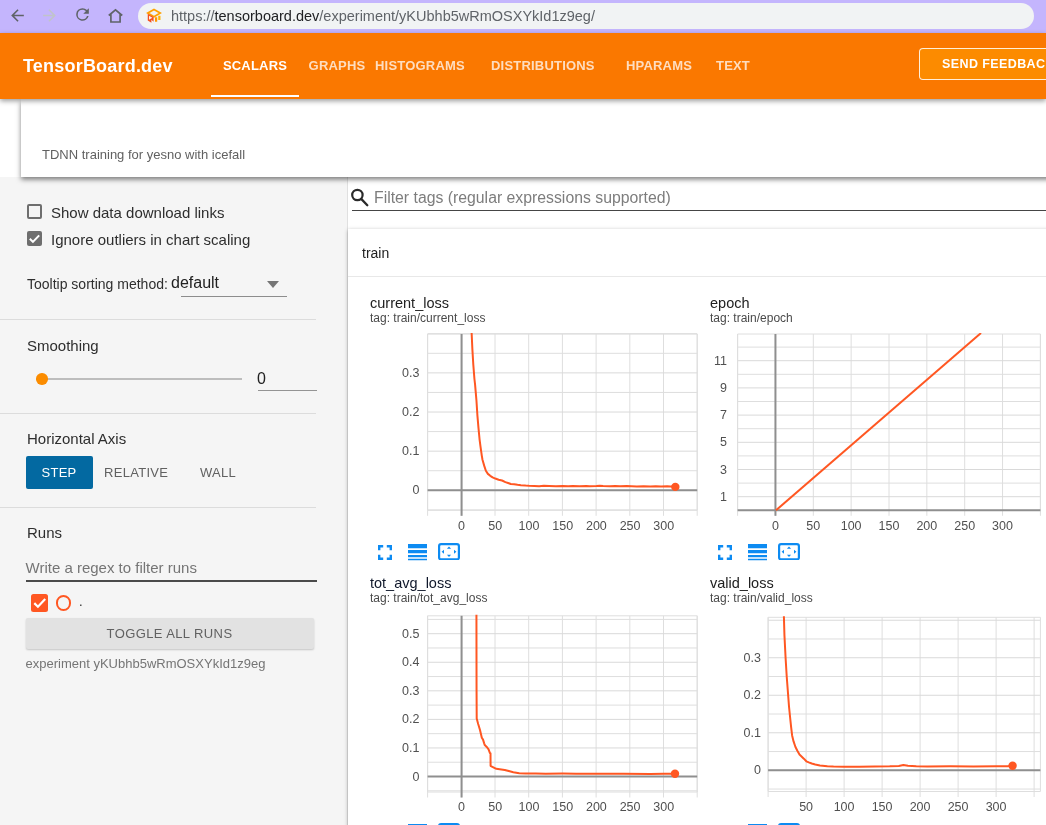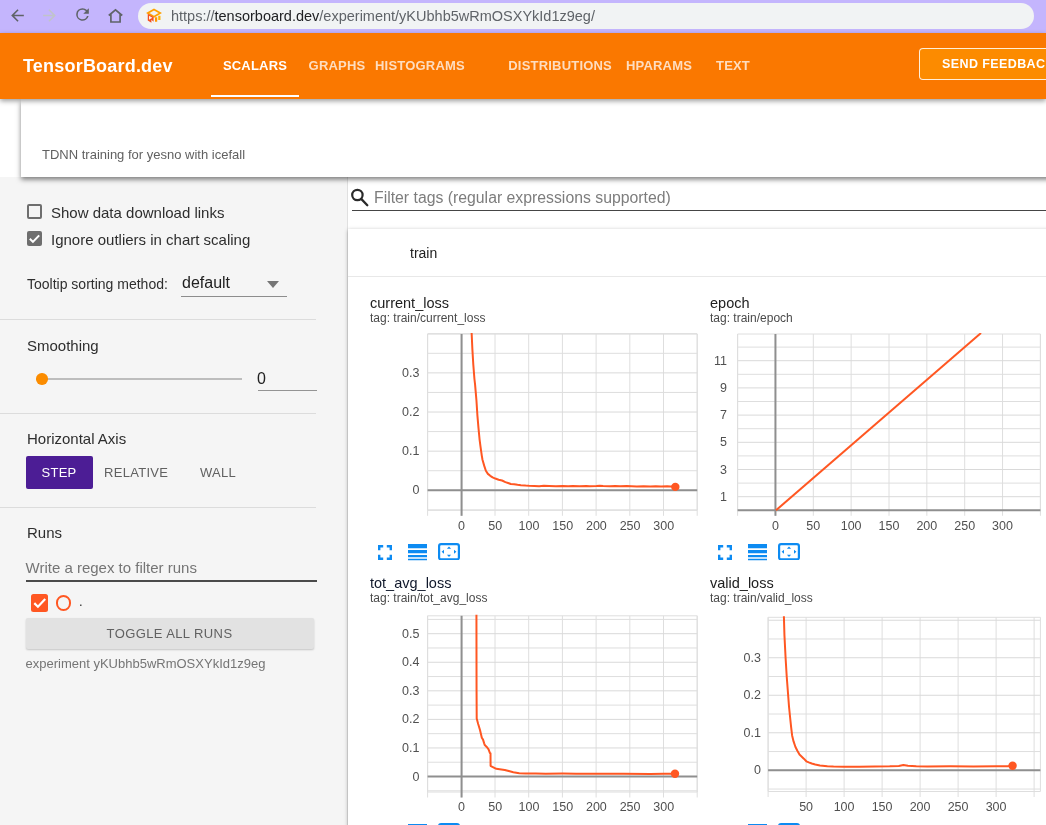--- a/index.html
+++ b/index.html
@@ -31,55 +31,55 @@
 <rect x="24.5" y="15.5" width="4.4" height="8.5" fill="#ffb300"></rect>
 </svg>
 <div class="abs" style="left:171px;top:0;height:33px;line-height:33px;font-size:14.5px;color:#5f6368;"><span>https://</span><span style="color:#202124;">tensorboard.dev</span><span>/experiment/yKUbhb5wRmOSXYkId1z9eg/</span></div>
 </div>
 
 <div class="abs" style="left:0;top:33px;width:1046px;height:66px;background:#fa7800;box-shadow:0 2px 5px rgba(0,0,0,0.4);z-index:30;">
   <div class="abs" style="left:23px;top:0;height:66px;line-height:66px;color:#fff;font-size:18px;font-weight:bold;letter-spacing:0.2px;">TensorBoard.dev</div>
   <div class="abs" style="left:211px;top:0;width:88px;height:64px;line-height:66px;color:#fff;font-size:13px;font-weight:bold;letter-spacing:0.2px;text-align:center;border-bottom:2.5px solid #fff;">SCALARS</div>
   <div class="abs" style="left:299px;top:0;width:76px;height:66px;line-height:66px;color:rgba(255,255,255,0.75);font-size:13px;font-weight:bold;letter-spacing:0.2px;text-align:center;">GRAPHS</div>
   <div class="abs" style="left:375px;top:0;width:116px;height:66px;line-height:66px;color:rgba(255,255,255,0.75);font-size:13px;font-weight:bold;letter-spacing:0.2px;text-align:left;">HISTOGRAMS</div>
-  <div class="abs" style="left:491px;top:0;width:121px;height:66px;line-height:66px;color:rgba(255,255,255,0.75);font-size:13px;font-weight:bold;letter-spacing:0.2px;text-align:right;">DISTRIBUTIONS</div>
+  <div class="abs" style="left:491px;top:0;width:121px;height:66px;line-height:66px;color:rgba(255,255,255,0.75);font-size:13px;font-weight:bold;letter-spacing:0.2px;text-align:left;">DISTRIBUTIONS</div>
   <div class="abs" style="left:612px;top:0;width:94px;height:66px;line-height:66px;color:rgba(255,255,255,0.75);font-size:13px;font-weight:bold;letter-spacing:0.2px;text-align:center;">HPARAMS</div>
   <div class="abs" style="left:706px;top:0;width:54px;height:66px;line-height:66px;color:rgba(255,255,255,0.75);font-size:13px;font-weight:bold;letter-spacing:0.2px;text-align:center;">TEXT</div>
   <div class="abs" style="left:919px;top:15px;width:170px;height:32px;line-height:30px;background:#fc8b00;border:1px solid rgba(255,255,255,0.85);border-radius:4px;color:#fff;font-size:12.5px;font-weight:bold;letter-spacing:0.4px;text-align:left;padding-left:22px;">SEND FEEDBACK</div>
 </div>
 
 <div class="abs" style="left:0;top:99px;width:1046px;height:78px;background:#fff;box-shadow:0 2.5px 5px rgba(0,0,0,0.5);z-index:20;margin-left:21px;">
   <div class="abs" style="left:21px;top:48px;font-size:13px;color:#616161;">TDNN training for yesno with icefall</div>
 </div>
 
 <div class="abs" style="left:0;top:177px;width:348px;height:648px;background:#f5f5f5;border-right:1px solid #e0e0e0;z-index:5;"></div>
 <div class="abs" style="left:0;top:0;width:1046px;height:0;z-index:6;">
   <div class="abs" style="left:27px;top:204px;width:15px;height:15px;border:2px solid #6e6e6e;border-radius:2px;"></div>
   <div class="abs" style="left:51px;top:203.5px;font-size:15px;color:#2e2e2e;">Show data download links</div>
   <div class="abs" style="left:27px;top:231px;width:15px;height:15px;background:#6e6e6e;border-radius:2px;">
     <svg width="15" height="15" viewBox="0 0 24 24">
         <path fill="none" stroke="#fff" stroke-width="3.2" d="M4.5 12.5l5 5 10-10.5"></path>
       </svg>
   </div>
   <div class="abs" style="left:51px;top:230.5px;font-size:15px;color:#2e2e2e;">Ignore outliers in chart scaling</div>
   <div class="abs" style="left:27px;top:276px;font-size:14px;color:#2e2e2e;">Tooltip sorting method:</div>
-  <div class="abs" style="left:182px;top:274px;font-size:16px;color:#212121;">default</div>
+  <div class="abs" style="left:171px;top:274px;font-size:16px;color:#212121;">default</div>
   <div class="abs" style="left:181px;top:296px;width:106px;height:1px;background:#8d8d8d;"></div>
   <div class="abs" style="left:267px;top:281px;width:0;height:0;border-left:6.5px solid transparent;border-right:6.5px solid transparent;border-top:7px solid #757575;"></div>
   <div class="abs" style="left:0;top:319px;width:316px;height:1px;background:#dcdcdc;"></div>
 
   <div class="abs" style="left:27px;top:337px;font-size:15px;color:#2e2e2e;">Smoothing</div>
   <div class="abs" style="left:36px;top:378px;width:206px;height:2px;background:#bdbdbd;"></div>
   <div class="abs" style="left:36px;top:373.2px;width:11.5px;height:11.5px;border-radius:50%;background:#fb8c00;"></div>
   <div class="abs" style="left:257px;top:370px;font-size:16px;color:#212121;">0</div>
   <div class="abs" style="left:257.5px;top:390px;width:59px;height:1px;background:#949494;"></div>
   <div class="abs" style="left:0;top:413px;width:316px;height:1px;background:#dcdcdc;"></div>
 
   <div class="abs" style="left:27px;top:430px;font-size:15px;color:#2e2e2e;">Horizontal Axis</div>
-  <div class="abs" style="left:25.5px;top:456px;width:67px;height:33px;background:#4c1d95;border-radius:2px;color:#fff;font-size:13px;text-align:center;line-height:33px;letter-spacing:0.3px;">STEP</div>
+  <div class="abs" style="left:25.5px;top:456px;width:67px;height:33px;background:#0369a1;border-radius:2px;color:#fff;font-size:13px;text-align:center;line-height:33px;letter-spacing:0.3px;">STEP</div>
   <div class="abs" style="left:104px;top:456px;width:70px;height:33px;color:#616161;font-size:13px;text-align:left;line-height:33px;letter-spacing:0.3px;">RELATIVE</div>
   <div class="abs" style="left:190px;top:456px;width:56px;height:33px;color:#616161;font-size:13px;text-align:center;line-height:33px;letter-spacing:0.3px;">WALL</div>
   <div class="abs" style="left:0;top:507px;width:316px;height:1px;background:#dcdcdc;"></div>
 
   <div class="abs" style="left:27px;top:524px;font-size:15px;color:#2e2e2e;">Runs</div>
   <div class="abs" style="left:25.5px;top:559px;font-size:15px;color:#757575;">Write a regex to filter runs</div>
   <div class="abs" style="left:25.5px;top:580px;width:291px;height:1.5px;background:#4a4a4a;"></div>
   <div class="abs" style="left:30.5px;top:594px;width:17.5px;height:17.5px;background:#ff5722;border-radius:2.5px;">
     <svg width="17.5" height="17.5" viewBox="0 0 24 24">
         <path fill="none" stroke="#fff" stroke-width="3" d="M4.5 12.5l5 5 10-10.5"></path>
@@ -95,21 +95,21 @@
 </div>
 
 <svg class="abs" style="left:349px;top:187px;z-index:6" width="20" height="20" viewBox="0 0 20 20">
 <circle cx="8.4" cy="8" r="5.2" fill="none" stroke="#2a2a2a" stroke-width="2.2"></circle>
 <line x1="12.2" y1="11.9" x2="18.3" y2="18.2" stroke="#2a2a2a" stroke-width="2.3" stroke-linecap="round"></line>
   </svg>
 <div class="abs" style="left:374px;top:188.5px;font-size:15.8px;color:#7d7d7d;z-index:6;">Filter tags (regular expressions supported)</div>
 <div class="abs" style="left:352px;top:210px;width:694px;height:1.2px;background:#454545;z-index:6;"></div>
 
 <div class="abs" style="left:348px;top:229px;width:708px;height:606px;background:#fff;box-shadow:0 1px 4px rgba(0,0,0,0.3);z-index:5;"></div>
-<div class="abs" style="left:362px;top:245px;font-size:14px;color:#212121;z-index:6;margin-left:48px;">train</div>
+<div class="abs" style="left:362px;top:245px;font-size:14px;color:#212121;z-index:6;">train</div>
 <div class="abs" style="left:348px;top:276px;width:698px;height:1px;background:#e8e8e8;z-index:6;"></div>
 
 <div class="abs" style="left:370px;top:295px;font-size:14.5px;color:#212121;z-index:6;">current_loss</div>
 <div class="abs" style="left:370px;top:311px;font-size:12px;color:#4a4a4a;z-index:6;">tag: train/current_loss</div>
 <div class="abs" style="left:710px;top:295px;font-size:14.5px;color:#212121;z-index:6;">epoch</div>
 <div class="abs" style="left:710px;top:311px;font-size:12px;color:#4a4a4a;z-index:6;">tag: train/epoch</div>
 <div class="abs" style="left:370px;top:575px;font-size:14.5px;color:#0f172a;z-index:6;">tot_avg_loss</div>
 <div class="abs" style="left:370px;top:591px;font-size:12px;color:#4a4a4a;z-index:6;">tag: train/tot_avg_loss</div>
 <div class="abs" style="left:710px;top:575px;font-size:14.5px;color:#212121;z-index:6;">valid_loss</div>
 <div class="abs" style="left:710px;top:591px;font-size:12px;color:#4a4a4a;z-index:6;">tag: train/valid_loss</div>

